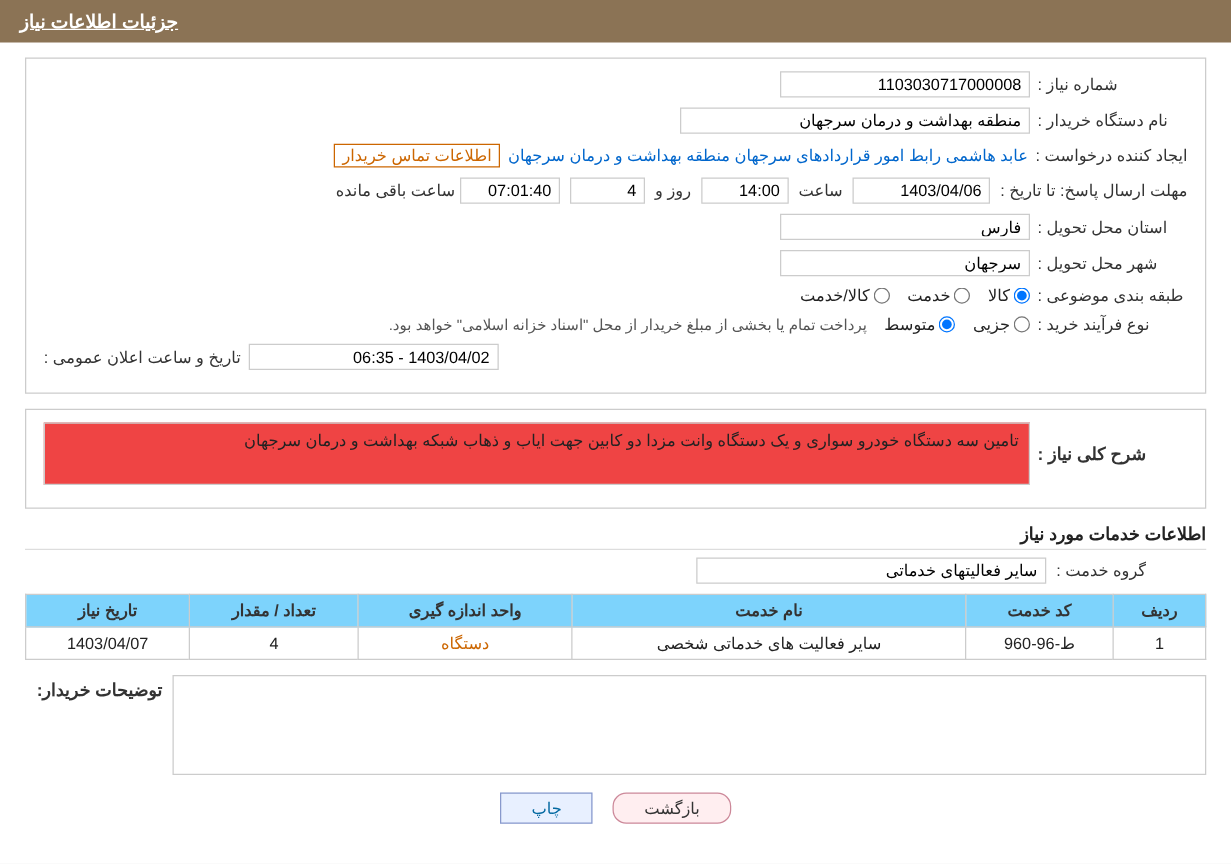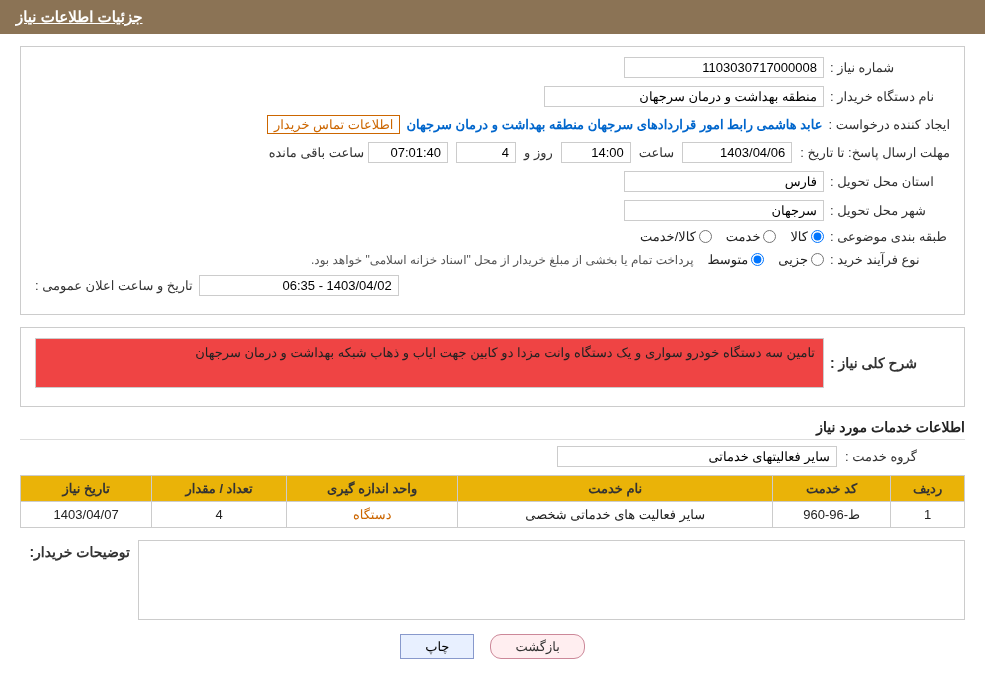--- a/index.html
+++ b/index.html
@@ -89,21 +89,21 @@
     }
     .table-section {
       margin-bottom: 12px;
     }
     table.data-table {
       width: 100%;
       border-collapse: collapse;
       font-size: 13px;
     }
     table.data-table th {
-      background: #eab308;
+      background: #7dd3fc;
       border: 1px solid #ccc;
       padding: 5px 8px;
       text-align: center;
       font-weight: bold;
       color: #333;
     }
     table.data-table td {
       border: 1px solid #ccc;
       padding: 5px 8px;
       text-align: center;
@@ -133,21 +133,21 @@
       padding: 4px 24px;
       font-size: 13px;
       font-family: Tahoma, Arial, sans-serif;
       cursor: pointer;
       border: 1px solid #aaa;
       background: #f5f5f5;
     }
     .btn-print {
       background: #e8f0ff;
       border-color: #8899cc;
-      color: #000000;
+      color: #0369a1;
     }
     .btn-back {
       background: #ffeef0;
       border-color: #cc8899;
       color: #333;
       border-radius: 11px;
     }
     .inline-label {
       white-space: nowrap;
       font-size: 13px;
@@ -211,21 +211,21 @@
         <input class="form-input form-input-medium" type="text" readonly="" value="1103030717000008" style="">
       </div>
 
       <div class="form-row">
         <span class="form-label">نام دستگاه خریدار :</span>
         <input class="form-input form-input-wide" type="text" readonly="" value="منطقه بهداشت و درمان سرجهان" style="">
       </div>
 
       <div class="form-row">
         <span class="form-label">ایجاد کننده درخواست :</span>
-        <span class="link-blue" style="font-size:13px;font-weight:bold;">عابد هاشمی رابط امور قراردادهای سرجهان منطقه بهداشت و درمان سرجهان</span>
+        <span class="link-blue" style="font-size:13px;">عابد هاشمی رابط امور قراردادهای سرجهان منطقه بهداشت و درمان سرجهان</span>
         <a class="link-orange">اطلاعات تماس خریدار</a>
       </div>
 
       <div class="form-row row-with-time">
         <span class="form-label">مهلت ارسال پاسخ: تا تاریخ :</span>
         <input class="form-input" style="width: 110px;" type="text" readonly="" value="1403/04/06">
         <span class="inline-label">ساعت</span>
         <input class="form-input" style="width: 70px;" type="text" readonly="" value="14:00">
         <span class="inline-label">روز و</span>
         <input class="form-input form-input-xsmall" type="text" readonly="" value="4" style="">

